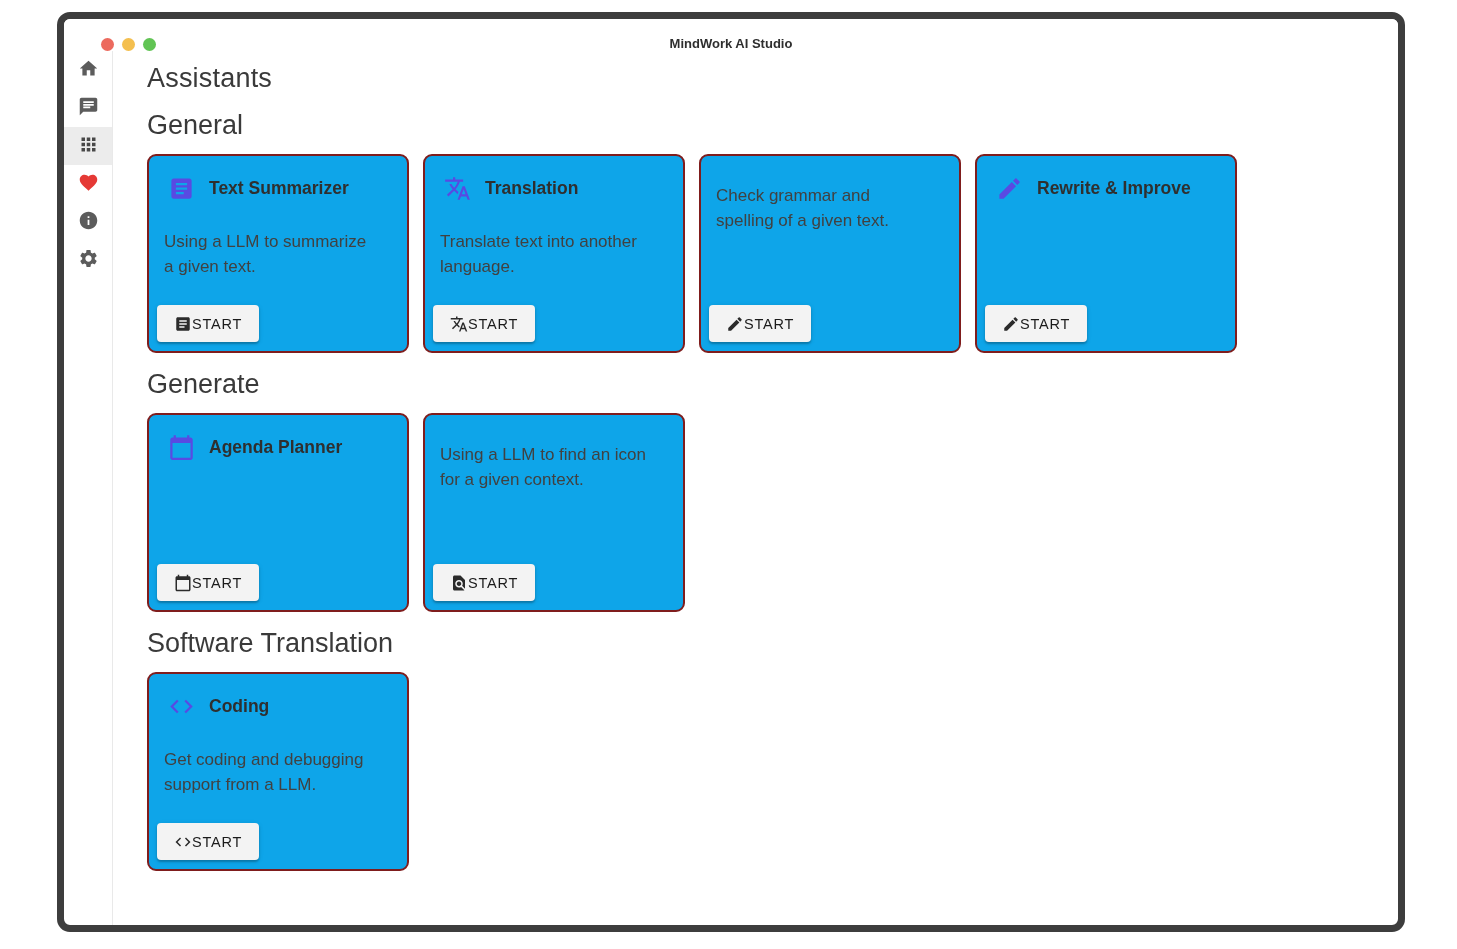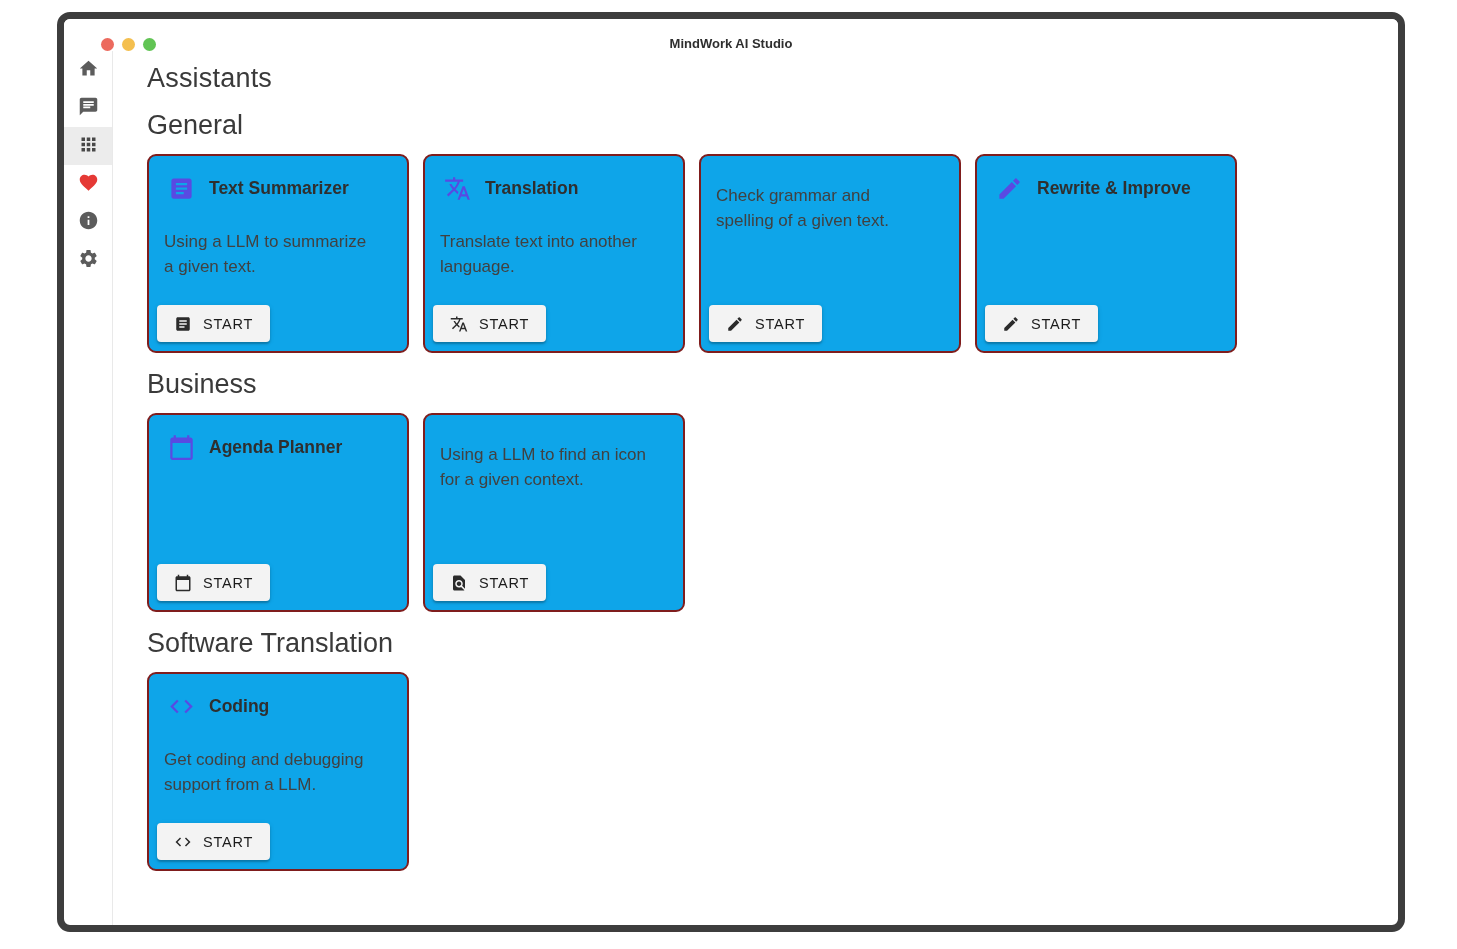--- a/index.html
+++ b/index.html
@@ -37,21 +37,21 @@
     position:relative; width:262px; height:199px; background:#0ea5e9;
     border:2px solid #7f1d1d; border-radius:9px;
   }
   .card-head { display:flex; align-items:center; gap:14px; padding:19px 14px 0 19px; }
   .card-icon { width:27px; height:27px; color:#594AE2; flex:0 0 auto; }
   .card-icon svg { width:27px; height:27px; display:block; }
   .card-title { font-size:17.5px; font-weight:600; color:#2f2f2f; }
   .card-desc { margin-top:27px; padding:0 34px 0 15px; font-size:17px; line-height:1.48; color:#414141; }
   .card-actions { position:absolute; left:8px; bottom:9px; }
   .start-btn {
-    display:flex; align-items:center; gap:11px; height:37px; padding:0 17px;
+    display:flex; align-items:center; height:37px; padding:0 17px;
     background:#f3f3f3; border:none; border-radius:4px; cursor:pointer;
     box-shadow:0 2px 2px rgba(0,0,0,0.22), 0 1px 5px rgba(0,0,0,0.12);
     font-family:"Liberation Sans", sans-serif;
     font-size:14.5px; font-weight:500; letter-spacing:0.8px; color:#1b1b1b;
   }
   .btn-icon { width:18px; height:18px; color:#2b2b2b; }
   .btn-icon svg { width:18px; height:18px; display:block; }
   .spacer-sm { height:10px; }
 </style>
 </head>
@@ -198,21 +198,21 @@
                   <svg viewBox="0 0 24 24" fill="currentColor">
                     <use href="#p-pencil"></use>
                   </svg>
                 </span>
               <span>START</span>
             </button>
           </div>
         </div>
       </div>
 
-      <div class="h2">Business</div>
+      <div class="h2">Generate</div>
       <div class="row">
 
         <div class="card">
           <div class="card-head">
             <span class="card-icon">
                 <svg viewBox="0 0 24 24" fill="currentColor">
                   <use href="#p-calendar"></use>
                 </svg>
               </span>
             <span class="card-title">Agenda Planner</span>

